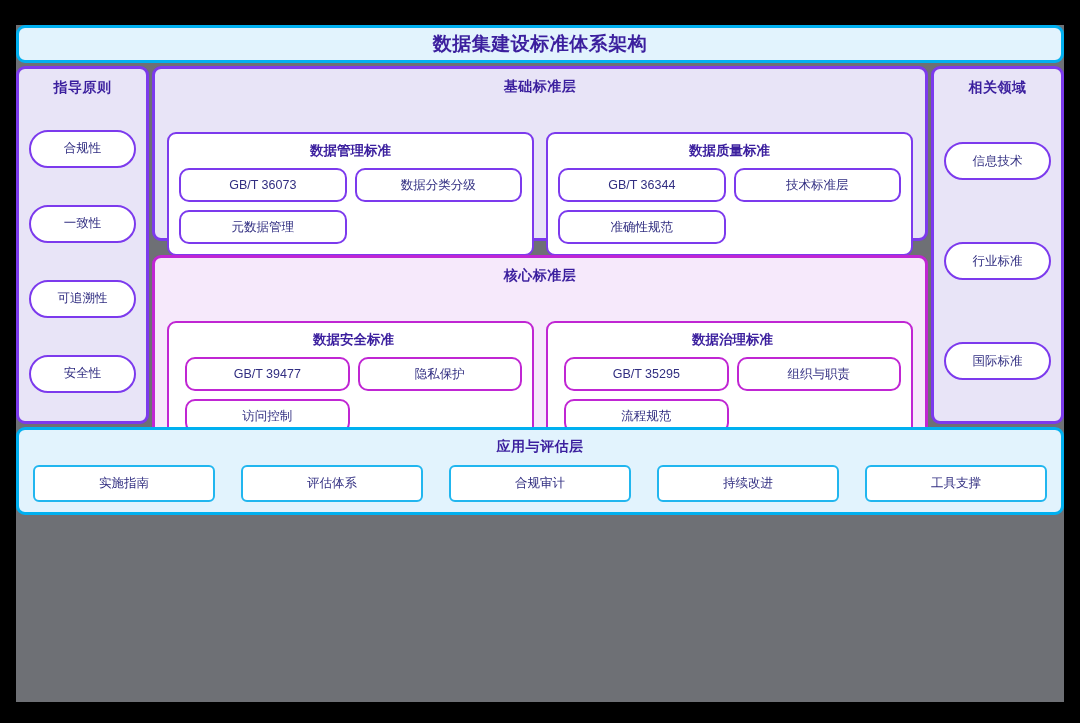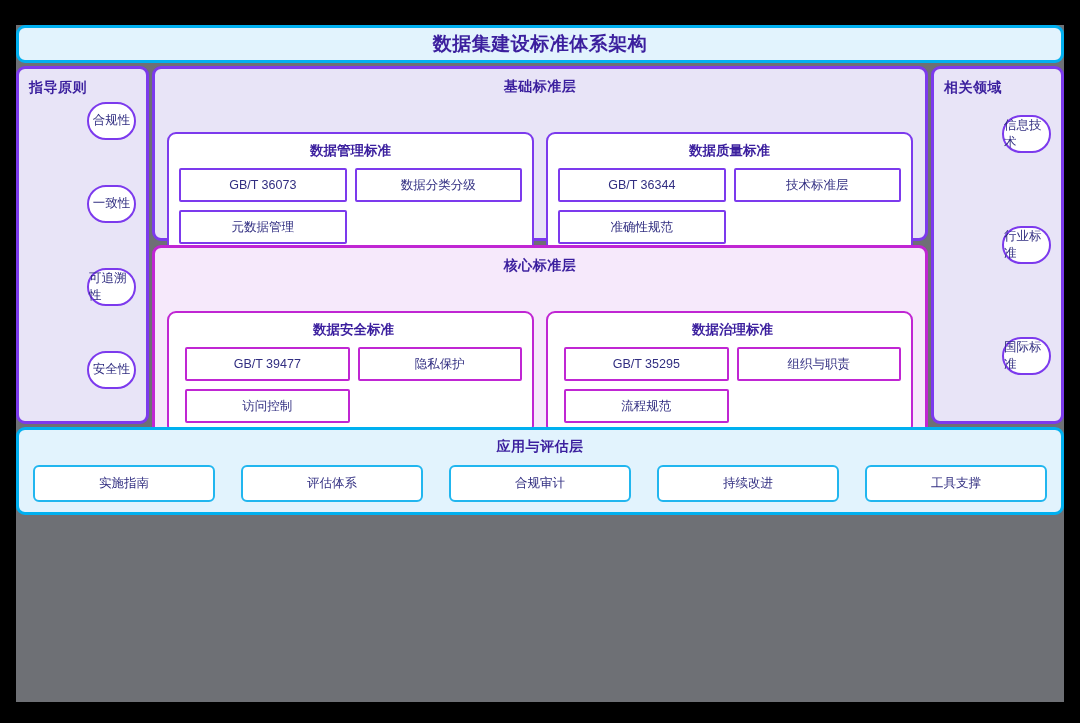--- a/index.html
+++ b/index.html
@@ -57,21 +57,21 @@
     flex: none;
     height: 358px;
   }
 
   .side-panel {
     width: 133px;
     background: #e8e4f7;
     border-color: #7c3aed;
     padding: 10px 10px 10px 10px;
     display: flex;
-    flex-direction: row;
+    flex-direction: column;
   }
   .side-panel .layer-title { color: #3b1f9e; margin-bottom: 14px; }
   .side-items {
     flex: 1;
     display: flex;
     flex-direction: column;
     justify-content: space-around;
   }
   .chip {
     background: #ffffff;
@@ -82,21 +82,21 @@
     align-items: center;
     justify-content: center;
     font-size: 12.5px;
     color: #312e81;
   }
 
   .center-col {
     flex: 1;
     display: flex;
     flex-direction: column;
-    gap: 4px;
+    gap: 14px;
   }
 
   
   .basic-layer {
     flex: none;
     height: 175px;
     background: #e8e4f7;
     border-color: #7c3aed;
     padding: 9px 12px 10px 12px;
     display: flex;
@@ -143,21 +143,21 @@
     display: flex;
     flex-wrap: wrap;
     gap: 8px;
     align-content: flex-start;
   }
   .item {
     flex: 0 0 calc(50% - 4px);
     height: 34px;
     background: #ffffff;
     border: 2px solid #7c3aed;
-    border-radius: 2px;
+    border-radius: 10px;
     display: flex;
     align-items: center;
     justify-content: center;
     font-size: 12.5px;
     color: #312e81;
   }
   .core-layer .item { border-color: #c026d3; }
 
   
   .tech-layer {

